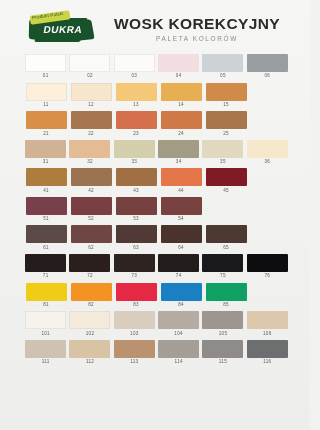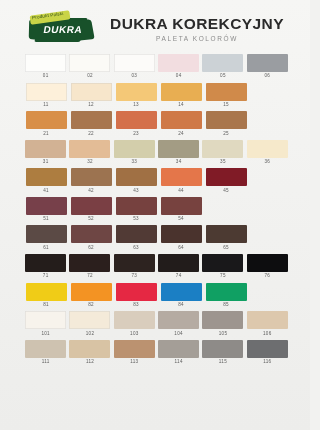--- a/index.html
+++ b/index.html
@@ -167,21 +167,21 @@
   <div class="header">
 
     <div class="logo">
       <div class="logo-ribbon"></div>
       <div class="logo-ribbon-text">Produkt Polski</div>
       <div class="logo-diamond"></div>
       <div class="logo-word">DUKRA</div>
     </div>
 
     <div class="titleblock">
-      <div class="title">DUKRA KOREKCYJNY</div>
+      <div class="title">WOSK KOREKCYJNY</div>
       <div class="subtitle">PALETA KOLORÓW</div>
     </div>
 
   </div>
 
   <div class="palette" id="palette">
       <div class="row">
         <div class="cell">
           <div class="swatch pale" style="background: rgb(253, 253, 251);"></div>
           <div class="code">01</div>

